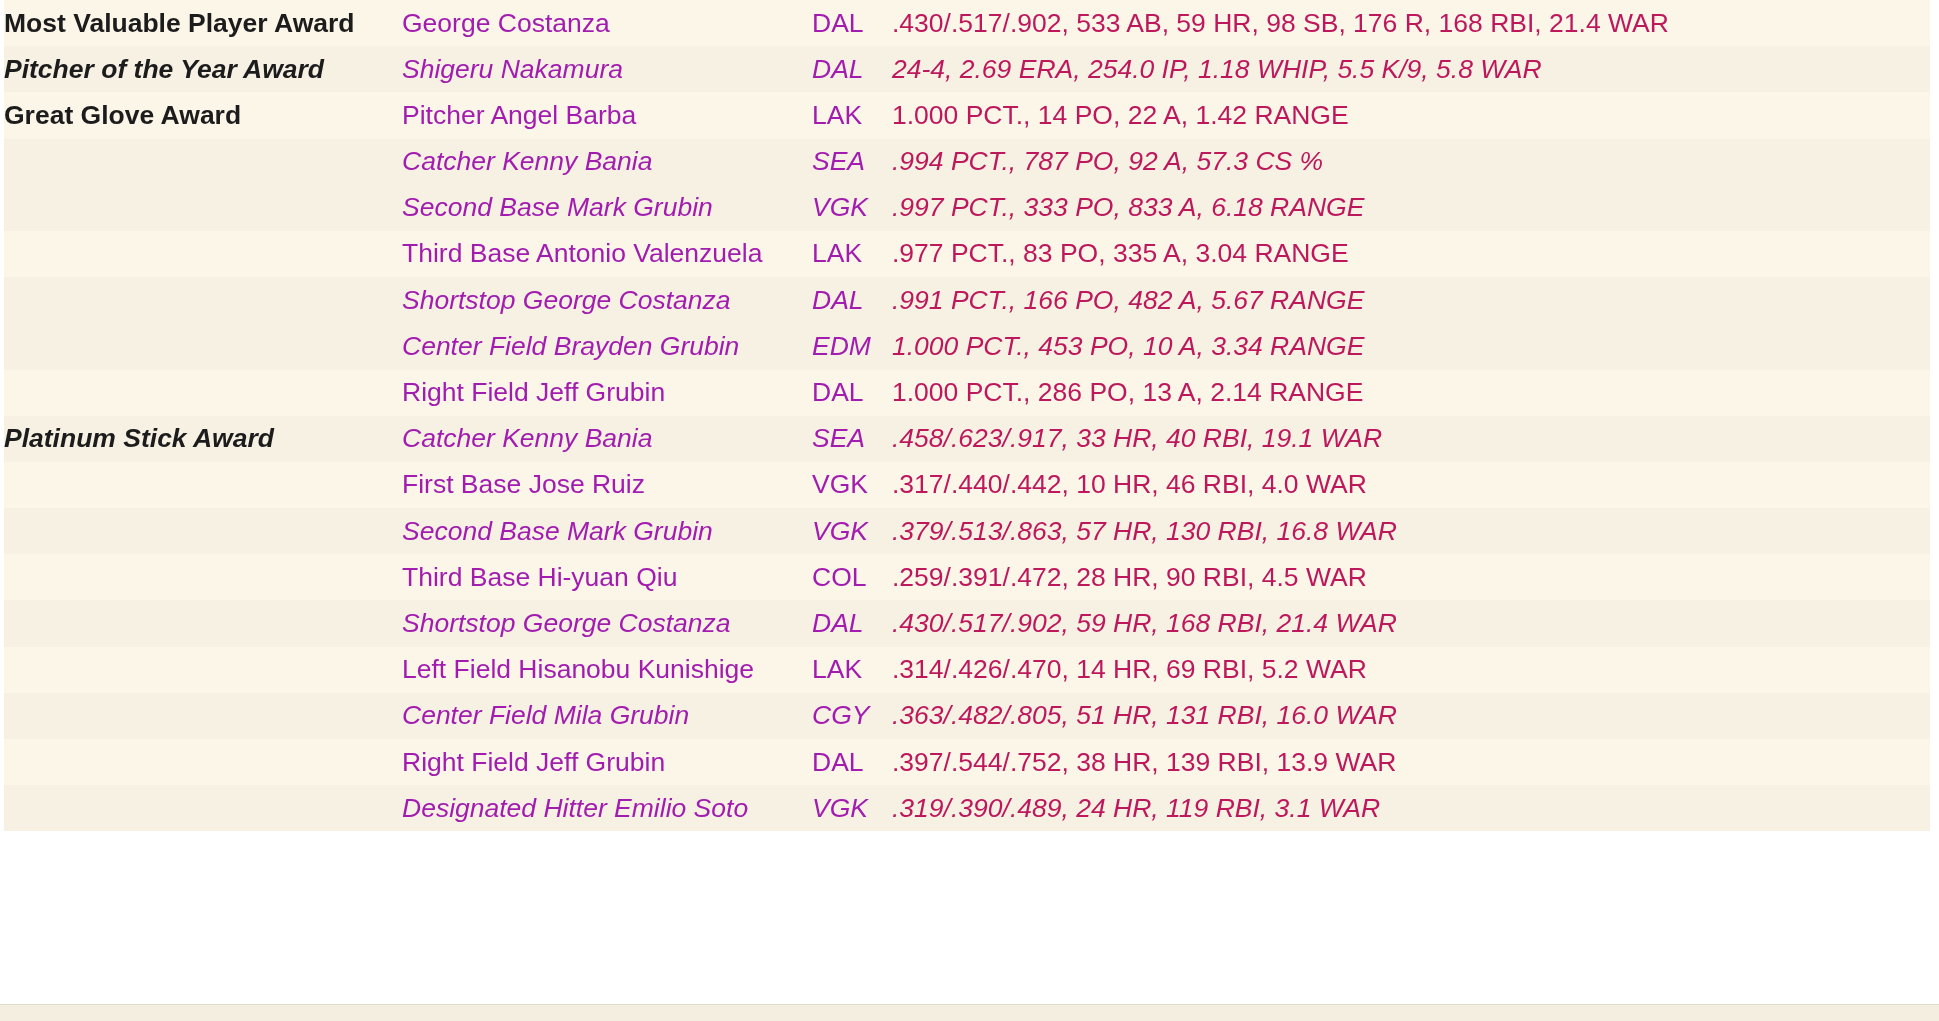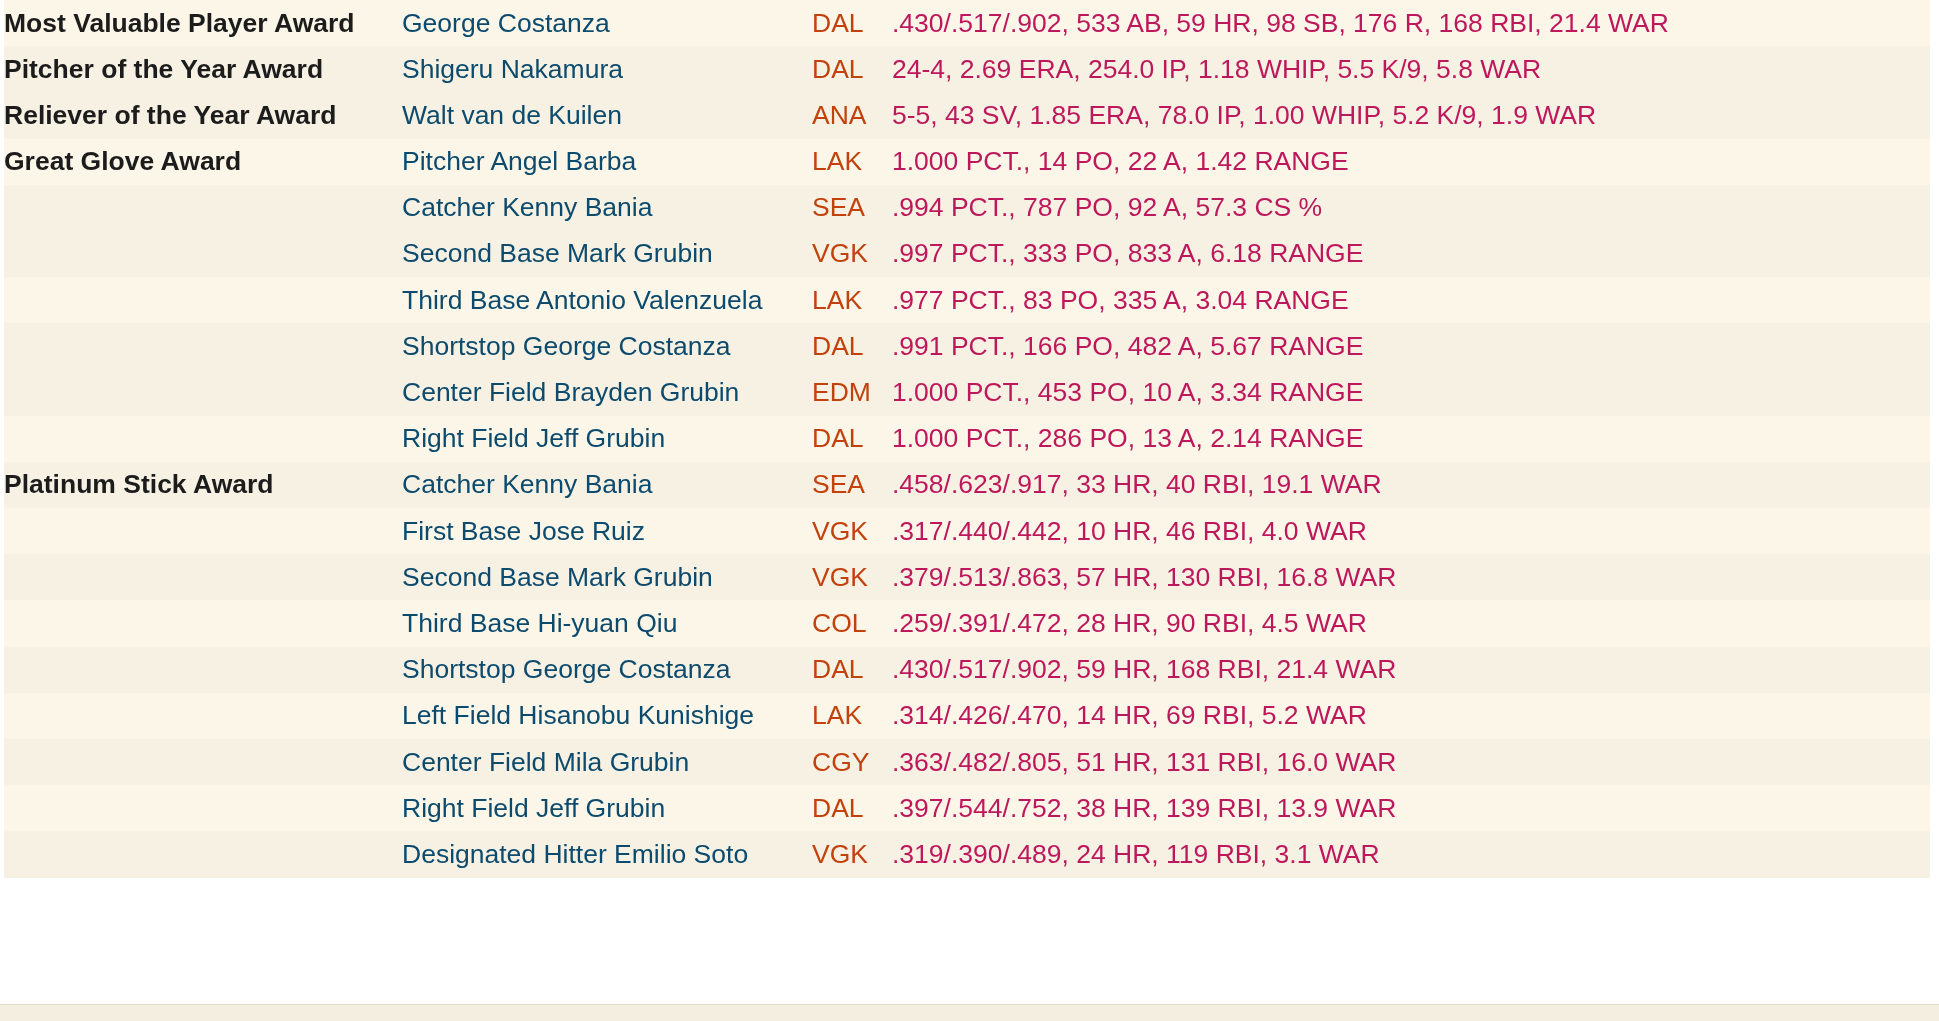--- a/index.html
+++ b/index.html
@@ -34,36 +34,36 @@
     padding: 0 0 0 4px;
     vertical-align: middle;
     font-size: 26.5px;
     line-height: 1.1;
     white-space: nowrap;
     overflow: hidden;
     box-sizing: border-box;
   }
   
   tr.odd td { background: #fbf6e8; }
-  tr.even td { background: #f6f1e3; }
+  tr.even td { background: #f6f1e3; font-style: italic; }
 
   td.award {
     width: 398px;
     font-weight: bold;
     color: #1c1c1c;
     padding-left: 8px;
   }
   td.player {
     width: 410px;
-    color: #0c4a6e;
+    color: #a21caf;
     padding-left: 8px;
   }
   td.team {
     width: 80px;
-    color: #c2410c;
+    color: #a21caf;
     padding-left: 2px;
   }
   td.stats {
     color: #be185d;
     padding-left: 8px;
   }
   .bottom-strip {
     position: absolute;
     left: 0;
     bottom: 0;
@@ -97,26 +97,20 @@
           <td class="player">George Costanza</td>
           <td class="team">DAL</td>
           <td class="stats">.430/.517/.902, 533 AB, 59 HR, 98 SB, 176 R, 168 RBI, 21.4 WAR</td>
         </tr>
         <tr class="even">
           <td class="award">Pitcher of the Year Award</td>
           <td class="player">Shigeru Nakamura</td>
           <td class="team">DAL</td>
           <td class="stats">24-4, 2.69 ERA, 254.0 IP, 1.18 WHIP, 5.5 K/9, 5.8 WAR</td>
         </tr>
-        <tr class="even">
-          <td class="award">Reliever of the Year Award</td>
-          <td class="player">Walt van de Kuilen</td>
-          <td class="team">ANA</td>
-          <td class="stats">5-5, 43 SV, 1.85 ERA, 78.0 IP, 1.00 WHIP, 5.2 K/9, 1.9 WAR</td>
-        </tr>
         <tr class="odd">
           <td class="award">Great Glove Award</td>
           <td class="player">Pitcher Angel Barba</td>
           <td class="team">LAK</td>
           <td class="stats">1.000 PCT., 14 PO, 22 A, 1.42 RANGE</td>
         </tr>
         <tr class="even">
           <td class="award"></td>
           <td class="player">Catcher Kenny Bania</td>
           <td class="team">SEA</td>

